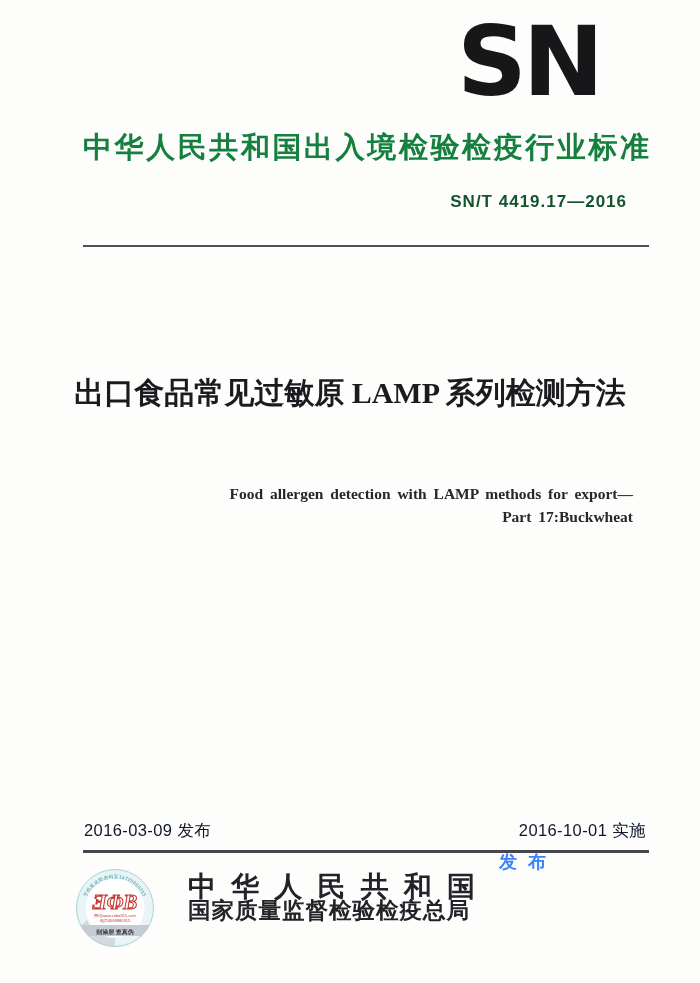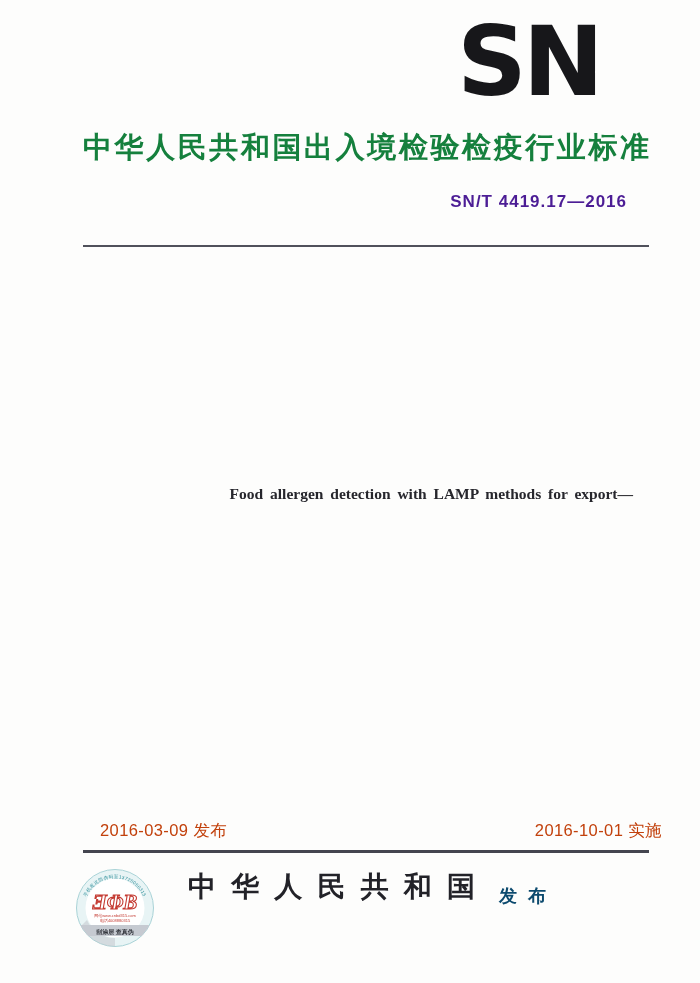--- a/index.html
+++ b/index.html
@@ -24,21 +24,21 @@
     top:128px;left:83px;width:566px;
     font-size:29px;font-weight:700;
     color:#15803d;
     text-align:justify;text-align-last:justify;
     white-space:nowrap;
   }
   .std-number{
     top:192px;right:73px;
     font-size:17px;font-weight:600;
     letter-spacing:1px;
-    color:#4c1d95;
+    color:#14532d;
   }
   .rule{left:83px;width:566px;background:#50515b;}
   .rule-top{top:245px;height:1.6px;}
   .rule-bottom{top:850px;height:2.6px;background:#44454f;}
 
   .main-title{
     top:369px;left:67px;width:566px;
     text-align:center;
     font-family:"Liberation Serif", serif;
     font-weight:700;
@@ -52,66 +52,67 @@
     font-family:"Liberation Serif", serif;
     font-weight:700;
     font-size:15.5px;line-height:23px;
     color:#26262c;
     word-spacing:3px;
   }
 
   .dates{
     top:820px;left:84px;width:562px;
     display:flex;justify-content:space-between;
-    font-size:16.5px;color:#c2410c;
+    font-size:16.5px;color:#0f172a;
     letter-spacing:0.4px;
-    margin-left:16px;
   }
 
   .seal{top:868px;left:75px;width:80px;height:80px;}
 
   .issuer{
     top:875px;left:188px;width:287px;
     font-family:"Liberation Serif", serif;
     font-weight:700;color:#222228;
     line-height:23.5px;
   }
   .issuer-l1{
     font-size:28px;
     text-align:justify;text-align-last:justify;
   }
   .issuer-l2{
     font-size:22.5px;letter-spacing:1px;white-space:nowrap;
   }
   .publish{
-    top:884px;left:499px;
+    top:850px;left:499px;
     font-family:"Liberation Serif", serif;
     font-weight:700;font-size:18px;
-    letter-spacing:11px;color:#0c4a6e;
+    letter-spacing:11px;color:#3b82f6;
     white-space:nowrap;
   }
 </style>
 </head>
 <body>
 
 <div>
 
   <div class="abs sn-logo">SN</div>
 
   <div class="abs header-title">中华人民共和国出入境检验检疫行业标准</div>
 
   <div class="abs std-number">SN/T 4419.17—2016</div>
 
   <div class="abs rule rule-top"></div>
 
   <div class="abs main-title">
+    <div>出口食品常见过敏原 LAMP 系列检测方法</div>
   </div>
 
   <div class="abs en-title">
     <div>Food allergen detection with LAMP methods for export—</div>
+    <div>Part 17:Buckwheat</div>
   </div>
 
   <div class="abs dates">
     <span>2016-03-09 发布</span>
     <span>2016-10-01 实施</span>
   </div>
 
   <div class="abs rule rule-bottom"></div>
 
   <div class="abs seal">
@@ -133,17 +134,18 @@
       <text x="40" y="53.5" text-anchor="middle" font-size="4" fill="#c43a32">电话4008880315</text>
       <g clip-path="url(#sealClip)">
         <rect x="0" y="57" width="80" height="11" fill="#c6cad1"></rect>
         <text x="40" y="65.5" text-anchor="middle" font-size="6" font-weight="bold" fill="#2e3138">刮涂层 查真伪</text>
       </g>
     </svg>
   </div>
 
   <div class="abs issuer">
     <div class="issuer-l1">中华人民共和国</div>
+    <div class="issuer-l2">国家质量监督检验检疫总局</div>
   </div>
 
   <div class="abs publish">发布</div>
 
 </div>
 
 </body></html>

